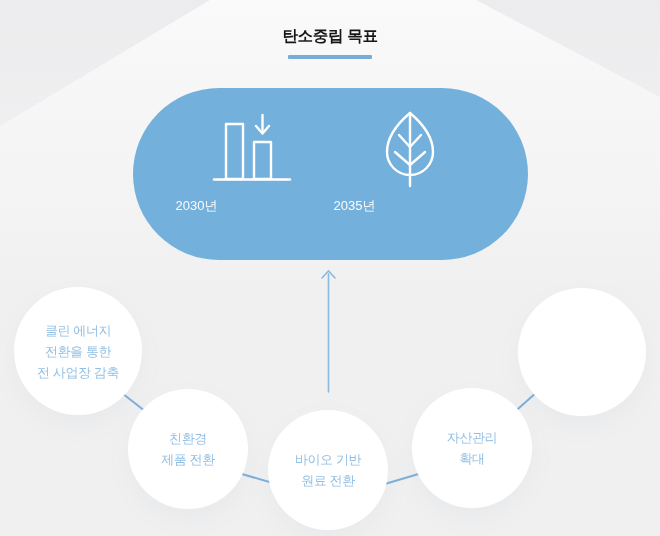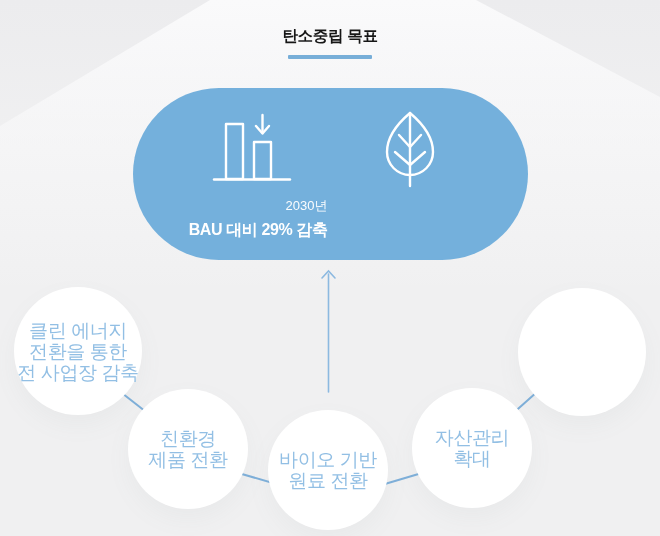--- a/index.html
+++ b/index.html
@@ -39,34 +39,34 @@
     width:84px;height:3.5px;background:var(--accent-blue);
     margin:8px auto 0 auto;border-radius:1px;
   }
   
   .goal-pill{
     position:absolute;left:133px;top:88px;width:395px;height:172px;
     background:var(--pill-blue);border-radius:86px;
     display:flex;justify-content:center;align-items:flex-start;gap:6px;
     padding-top:15px;box-sizing:border-box;
   }
-  .goal-item{width:152px;text-align:right;color:#ffffff;}
+  .goal-item{width:152px;text-align:left;color:#ffffff;}
   .goal-icon{height:92px;display:flex;align-items:center;justify-content:center;}
   .goal-year{font-size:13px;font-weight:400;margin-top:2px;opacity:0.97;}
   .goal-label{font-size:16px;font-weight:700;margin-top:5px;letter-spacing:-0.4px;white-space:nowrap;}
   
   .overlay-svg{position:absolute;left:0;top:0;pointer-events:none;}
   
   .circle{
     position:absolute;background:#ffffff;border-radius:50%;
     display:flex;align-items:center;justify-content:center;text-align:center;
     box-shadow:0 10px 24px rgba(120,130,140,0.06);
   }
   .circle .txt{
-    color:var(--circle-text);font-size:19px;font-weight:500;
+    color:var(--circle-text);font-size:13px;font-weight:500;
     line-height:21px;letter-spacing:-0.4px;
   }
   .c1{left:14px; top:287px;width:128px;height:128px;}
   .c2{left:128px;top:389px;width:120px;height:120px;}
   .c3{left:268px;top:410px;width:120px;height:120px;}
   .c4{left:412px;top:388px;width:120px;height:120px;}
   .c5{left:518px;top:288px;width:128px;height:128px;}
 </style>
 </head>
 <body>
@@ -99,32 +99,32 @@
       <div class="goal-icon">
         <svg width="90" height="86" viewBox="0 0 90 86" fill="none" stroke="#ffffff" stroke-width="2.4" stroke-linecap="round" stroke-linejoin="round">
           <line x1="7" y1="73.5" x2="83" y2="73.5"></line>
           <rect x="19" y="18" width="17" height="55"></rect>
           <rect x="47" y="36" width="17" height="37"></rect>
           <line x1="55.5" y1="9" x2="55.5" y2="26"></line>
           <polyline points="49,20 55.5,27.5 62,20"></polyline>
         </svg>
       </div>
       <div class="goal-year">2030년</div>
-      <div class="goal-label">BAU 대비 29% 감축</div>
     </div>
 
     <div class="goal-item">
       <div class="goal-icon">
         <svg width="62" height="82" viewBox="0 0 62 82" fill="none" stroke="#ffffff" stroke-width="2.4" stroke-linecap="round" stroke-linejoin="round">
           <path d="M31,5 C44,16 54,30 54,44 A23,23 0 0 1 8,44 C8,30 18,16 31,5 Z"></path>
           <line x1="31" y1="5" x2="31" y2="78"></line>
           <polyline points="20,27 31,39 42,27"></polyline>
           <polyline points="16,44 31,57 46,44"></polyline>
         </svg>
       </div>
+      <div class="goal-year">2035년</div>
     </div>
 
   </div>
 
   <div class="circle c1">
     <div class="txt">
       <div>클린 에너지</div>
       <div>전환을 통한</div>
       <div>전 사업장 감축</div>
     </div>

